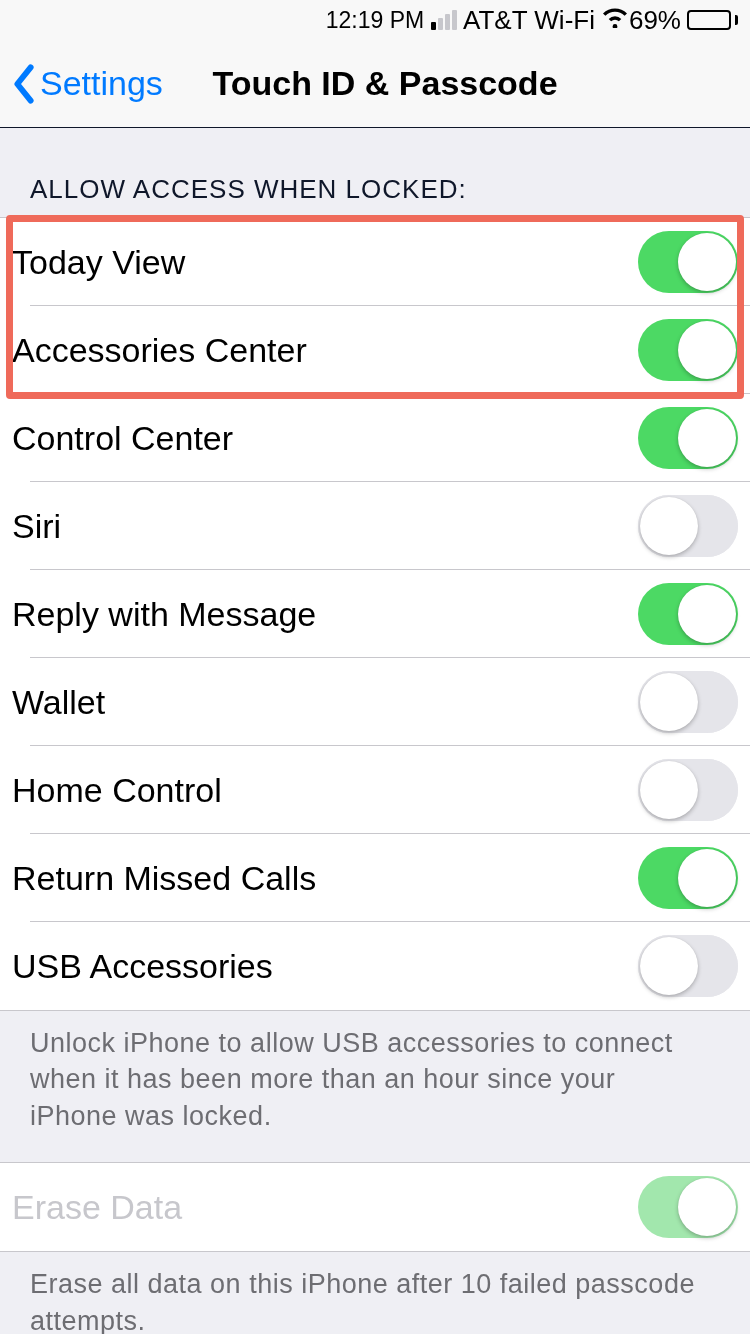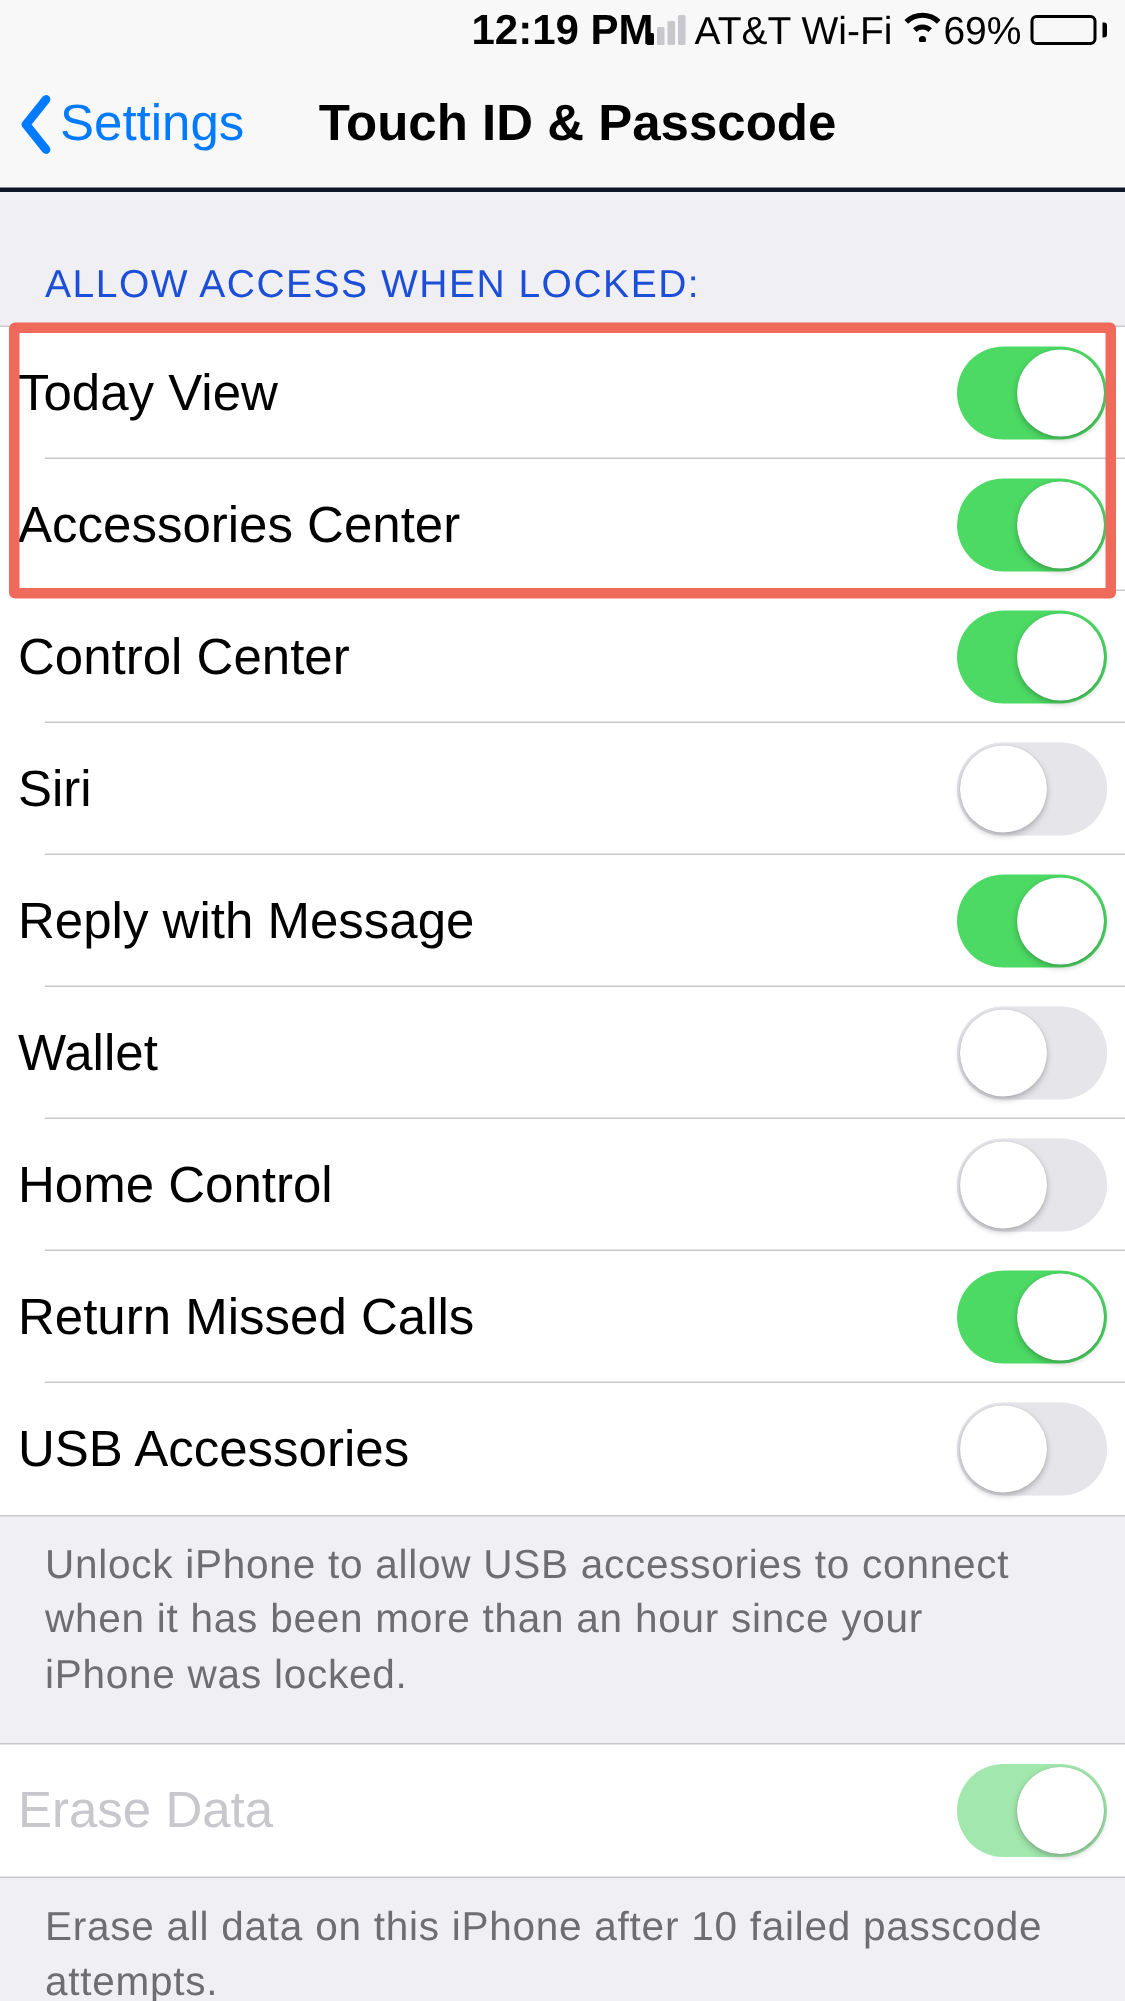--- a/index.html
+++ b/index.html
@@ -15,60 +15,60 @@
   .status-bar {
     height: 40px;
     display: flex;
     align-items: center;
     justify-content: flex-end;
     padding: 0 12px;
     font-size: 26px;
     background: #f8f8f8;
   }
   .status-left, .status-right { display: flex; align-items: center; gap: 6px; }
-  .status-center { position: absolute; left: 0; right: 0; text-align: center; font-weight: 700; font-size: 28px; }
+  .status-center { position: absolute; left: 0; right: 0; text-align: center; font-weight: 400; font-size: 23px; }
   .signal-bars { display: flex; align-items: flex-end; gap: 2px; }
   .signal-bars span { width: 5px; background: #c7c7cc; border-radius: 1px; display: inline-block; }
   .signal-bars span:nth-child(1){ height: 8px; background:#000; }
   .signal-bars span:nth-child(2){ height: 12px; }
   .signal-bars span:nth-child(3){ height: 16px; }
   .signal-bars span:nth-child(4){ height: 20px; }
   .wifi-icon { font-size: 24px; }
   .battery { display: flex; align-items: center; gap: 4px; }
   .battery-body { width: 44px; height: 20px; border: 2px solid #000; border-radius: 4px; position: relative; padding: 2px; }
   .battery-fill { height: 100%; width: 69%; background: #000; border-radius: 1px; }
   .battery-tip { width: 3px; height: 10px; background: #000; border-radius: 0 2px 2px 0; }
 
   
   .nav-bar {
     height: 88px;
     display: flex;
     align-items: center;
     justify-content: center;
     position: relative;
-    border-bottom: 3px solid #0f172a;
+    border-bottom: 1px solid #0f172a;
     background: #f8f8f8;
   }
   .nav-back {
     position: absolute;
     left: 12px;
     display: flex;
     align-items: center;
     color: #007aff;
     font-size: 34px;
     gap: 4px;
   }
   .nav-back svg { width: 24px; height: 40px; }
   .nav-title { font-size: 34px; font-weight: 600; margin-left: 20px; }
 
   
   .section-header {
     padding: 46px 30px 12px 30px;
     font-size: 26px;
-    color: #1d4ed8;
+    color: #0f172a;
     letter-spacing: 1px;
   }
 
   
   .group { background: #fff; border-top: 1px solid #c8c7cc; border-bottom: 1px solid #c8c7cc; }
   .row {
     display: flex;
     align-items: center;
     justify-content: space-between;
     padding: 0 12px;

